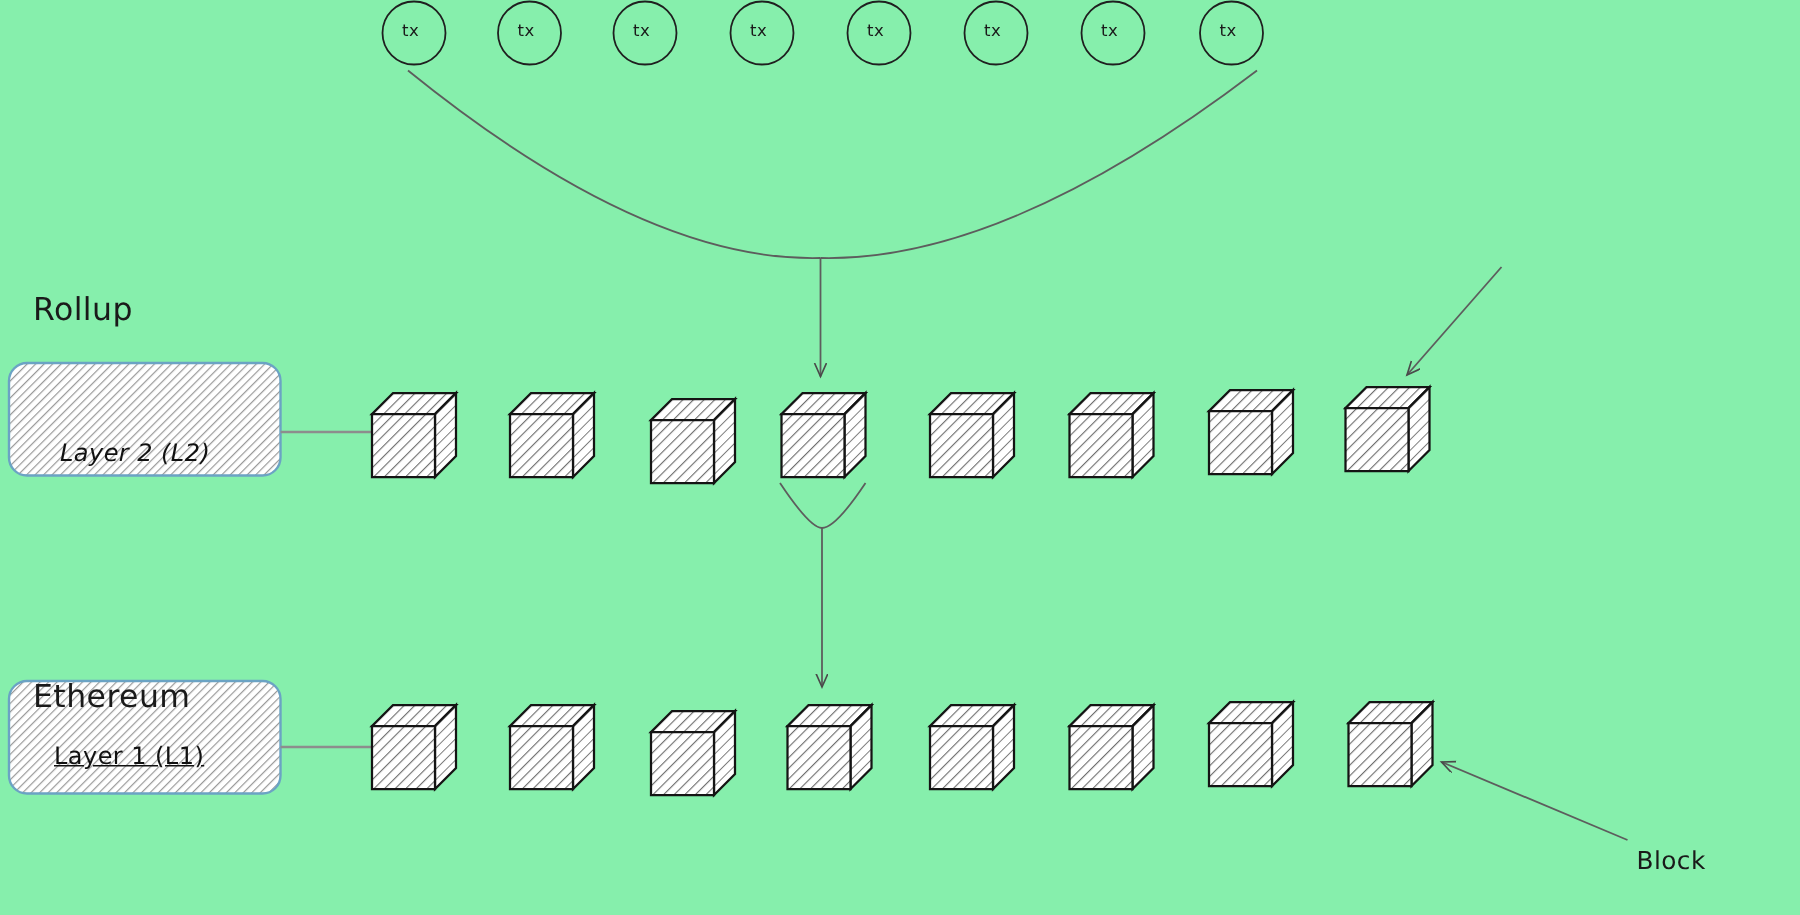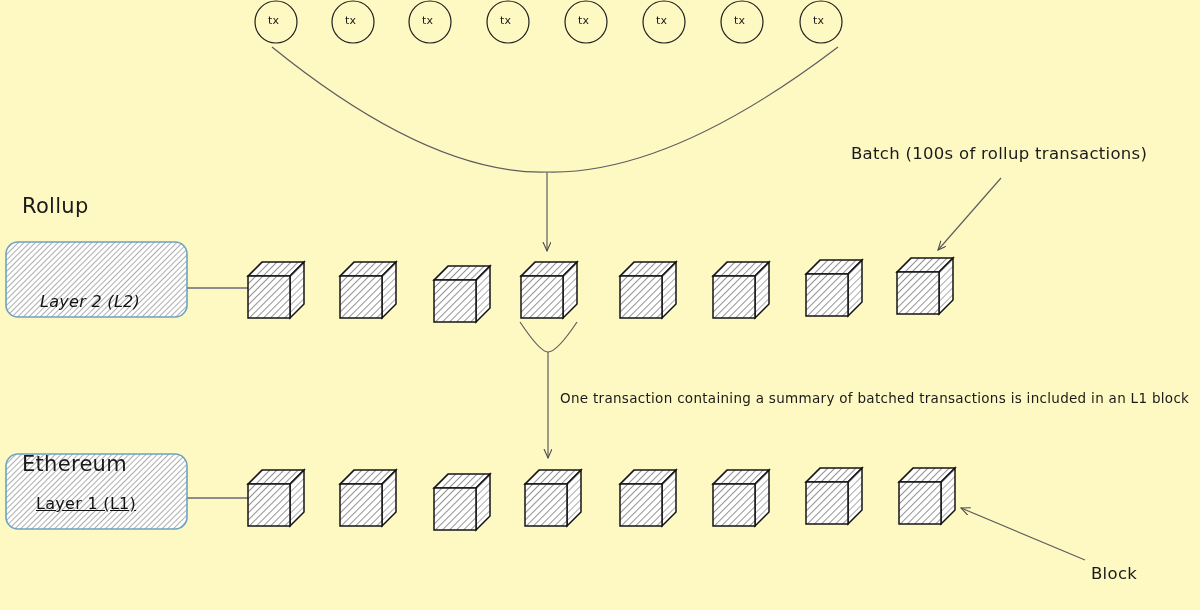--- a/index.html
+++ b/index.html
@@ -8,21 +8,21 @@
     padding: 0;
     background: #ffffff;
   }
   body {
     font-family: "DejaVu Sans", sans-serif;
   }
   #canvas {
     position: relative;
     width: 1200px;
     height: 610px;
-    background: #fef9c3;
+    background: #86efac;
     overflow: hidden;
   }
   .hand {
     font-family: "DejaVu Sans", sans-serif;
     color: #1a1a1a;
     letter-spacing: 0.3px;
   }
   svg.layer {
     position: absolute;
     left: 0;
@@ -209,17 +209,15 @@
   <div class="txt hand" style="left:656px; top:14px; font-size:11px;">tx</div>
   <div class="txt hand" style="left:734px; top:14px; font-size:11px;">tx</div>
   <div class="txt hand" style="left:813px; top:14px; font-size:11px;">tx</div>
 
   <div class="txt hand heading" style="left:22px; top:194px;">Rollup</div>
   <div class="txt hand heading" style="left:22px; top:405px;margin-top:47px;">Ethereum</div>
 
   <div class="boxlabel hand" style="left:40px; top:292px;font-style:italic;">Layer 2 (L2)</div>
   <div class="boxlabel hand" style="left:36px; top:494px;text-decoration:underline;">Layer 1 (L1)</div>
 
-  <div class="txt hand annot" style="left:851px; top:144px;">Batch (100s of rollup transactions)</div>
-  <div class="txt hand note" style="left:560px; top:390px;">One transaction containing a summary of batched transactions is included in an L1 block</div>
   <div class="txt hand annot" style="left:1091px; top:564px;">Block</div>
 
 </div>
 
 </body></html>

